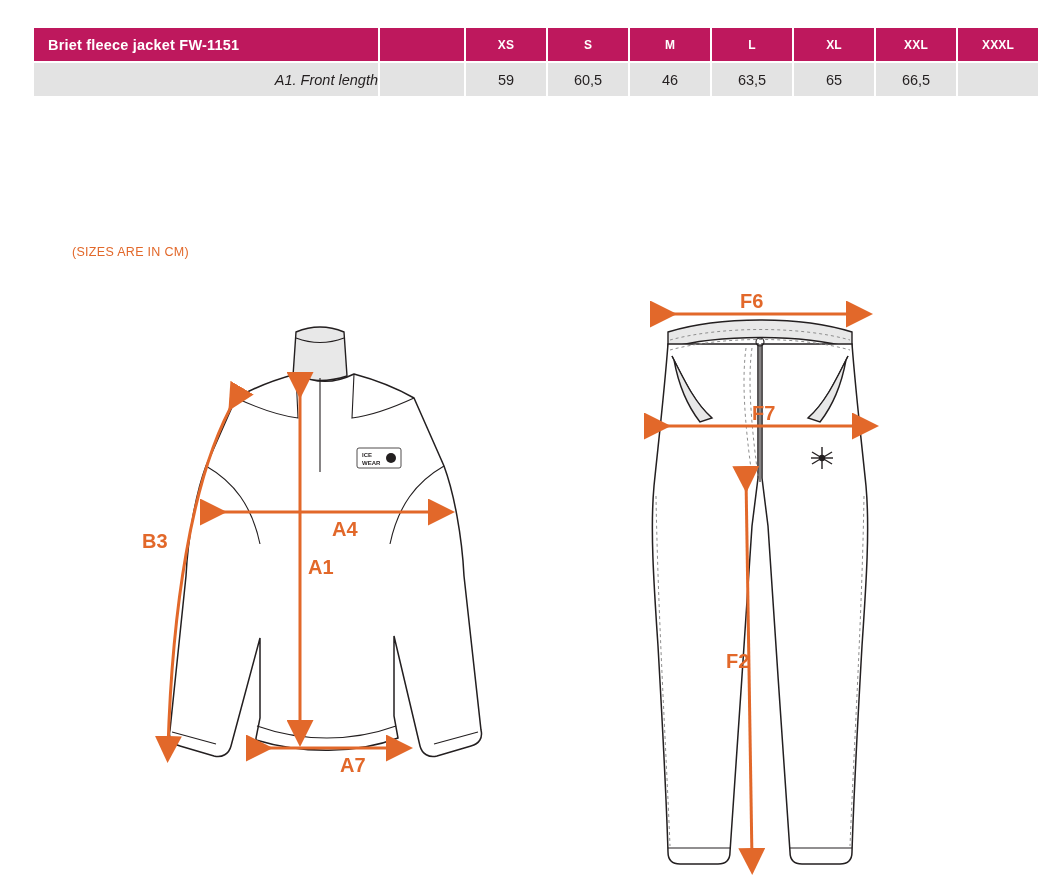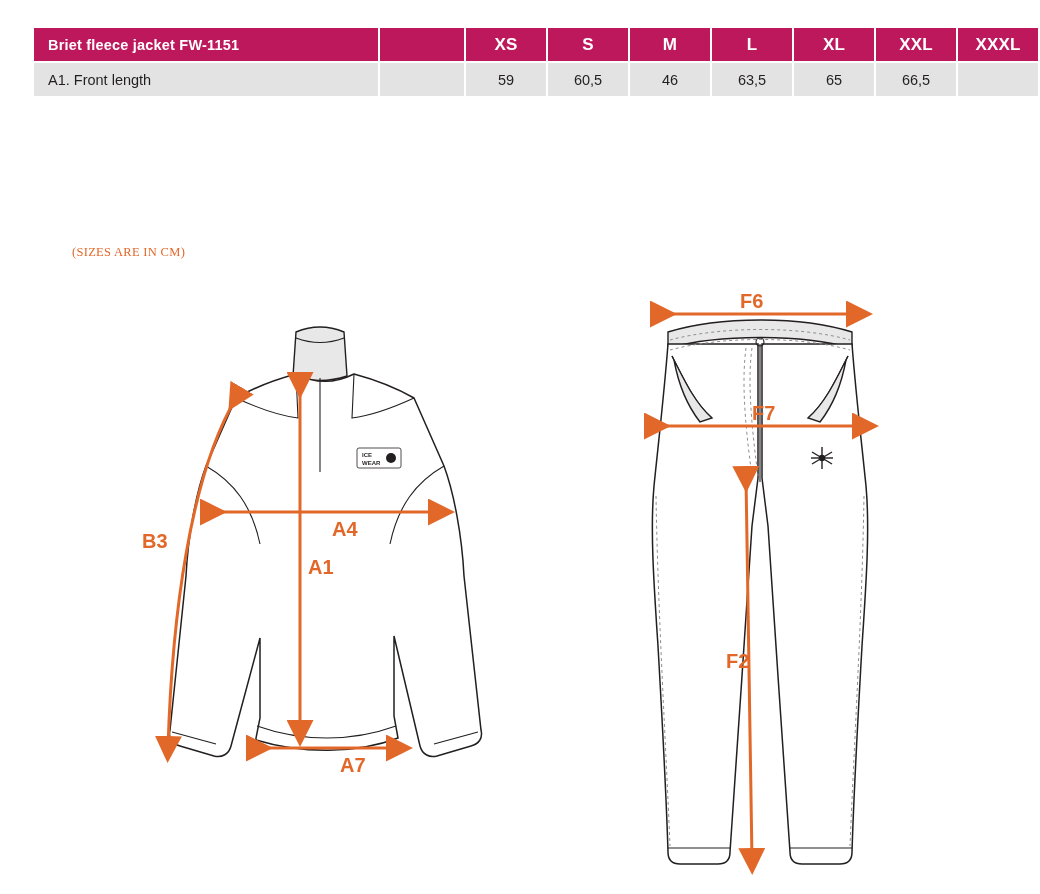--- a/index.html
+++ b/index.html
@@ -30,21 +30,21 @@
   }
   table.size-table {
     border-collapse: collapse;
     width: 978px;
     table-layout: fixed;
   }
   table.size-table th,
   table.size-table td {
     border: 2px solid #ffffff;
     height: 33px;
-    font-size: 17px;
+    font-size: 12px;
     font-weight: bold;
     padding: 0;
   }
   table.size-table thead th {
     background: #be185d;
     color: #ffffff;
     text-align: center;
     letter-spacing: 0.2px;
   }
   table.size-table thead th.title {
@@ -53,37 +53,37 @@
     font-size: 14.5px;
   }
   table.size-table tbody td {
     background: #e3e3e3;
     color: #231f20;
     text-align: center;
     font-weight: normal;
     font-size: 14.5px;
   }
   table.size-table tbody td.rowlabel {
-    text-align: left;
+    text-align: right;
     padding-left: 14px;
+    font-style: italic;
   }
   table.size-table tbody tr:nth-child(odd) td {
     background: #e3e3e3;
   }
   table.size-table tbody tr:nth-child(even) td {
     background: #dddddd;
   }
   .note {
     position: absolute;
     left: 72px;
     top: 245px;
     font-size: 12.5px;
     color: #e2682a;
     letter-spacing: 0.3px;
-    font-family: Liberation Serif, serif;
   }
 
   
   .drawings {
     position: absolute;
     left: 0;
     top: 270px;
     width: 1040px;
     height: 620px;
   }

